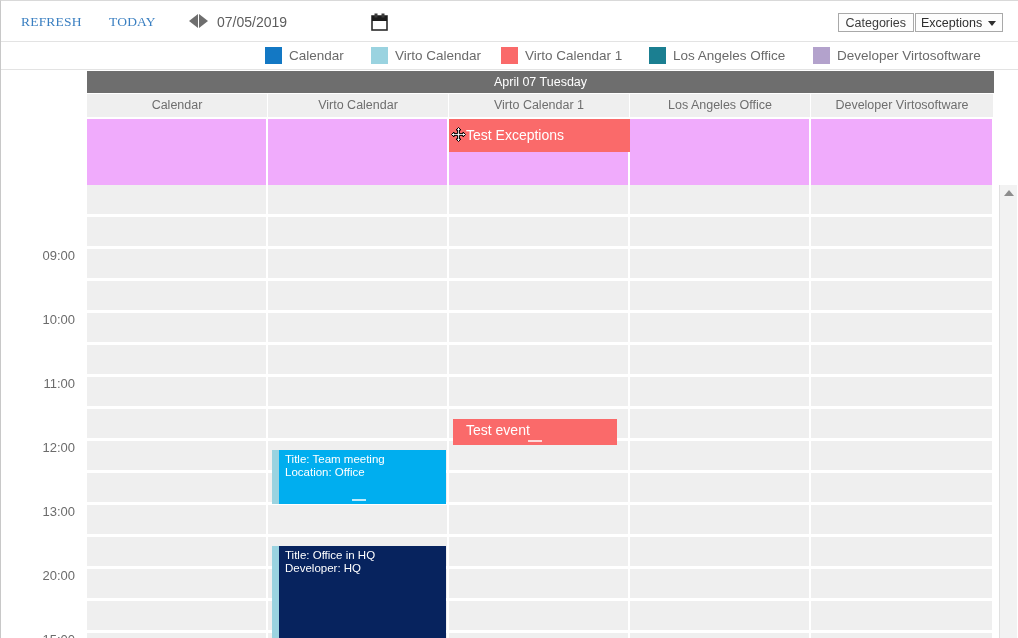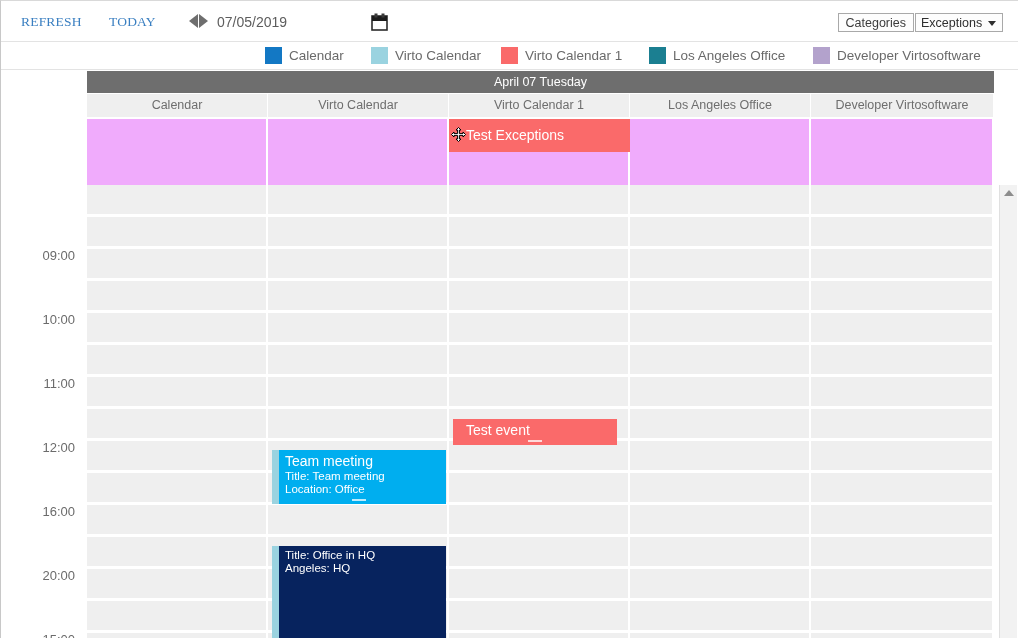--- a/index.html
+++ b/index.html
@@ -402,21 +402,21 @@
         <div class="allday-cell" style="width: 181px;"></div>
         <div class="allday-cell" style="width: 183px;"></div>
       </div>
 
     <div class="timed">
       <div class="time-col">
           <div class="time-lbl" style="top: 63px;">09:00</div>
           <div class="time-lbl" style="top: 127px;">10:00</div>
           <div class="time-lbl" style="top: 191px;">11:00</div>
           <div class="time-lbl" style="top: 255px;">12:00</div>
-          <div class="time-lbl" style="top: 319px;">16:00</div>
+          <div class="time-lbl" style="top: 319px;">13:00</div>
           <div class="time-lbl" style="top: 383px;">20:00</div>
           <div class="time-lbl" style="top: 447px;">15:00</div>
         </div>
       <div class="slots">
           <div class="slot-row" style="top: 0px;">
             <div class="slot-cell" style="width: 181px;"></div>
             <div class="slot-cell" style="width: 181px;"></div>
             <div class="slot-cell" style="width: 181px;"></div>
             <div class="slot-cell" style="width: 181px;"></div>
             <div class="slot-cell" style="width: 183px;"></div>
@@ -522,31 +522,30 @@
           <div class="event" style="left: 366px; top: 234px; width: 164px; height: 26px; background: rgb(250, 106, 106);">
             <div class="stripe" style="background: rgb(250, 106, 106);"></div>
             <div class="body" style="background: rgb(250, 106, 106);">
               <div class="ev-title">Test event</div>
             </div>
             <span class="resize-handle"></span>
           </div>
           <div class="event" style="left: 185px; top: 265px; width: 174px; height: 54px; background: rgb(154, 211, 224);">
             <div class="stripe" style="background: rgb(154, 211, 224);"></div>
             <div class="body" style="background: rgb(0, 174, 239);">
-              <div class="ev-title">Team meeting</div>
               <div class="ev-line">Title: Team meeting</div>
               <div class="ev-line">Location: Office</div>
             </div>
             <span class="resize-handle"></span>
           </div>
           <div class="event" style="left: 185px; top: 361px; width: 174px; height: 157px; background: rgb(154, 211, 224);">
             <div class="stripe" style="background: rgb(154, 211, 224);"></div>
             <div class="body" style="background: rgb(7, 35, 94);">
               <div class="ev-line">Title: Office in HQ</div>
-              <div class="ev-line">Angeles: HQ</div>
+              <div class="ev-line">Developer: HQ</div>
             </div>
           </div>
         </div>
     </div>
   </div>
 
   <div class="vscroll">
     <span class="arrow-up"></span>
   </div>
 

